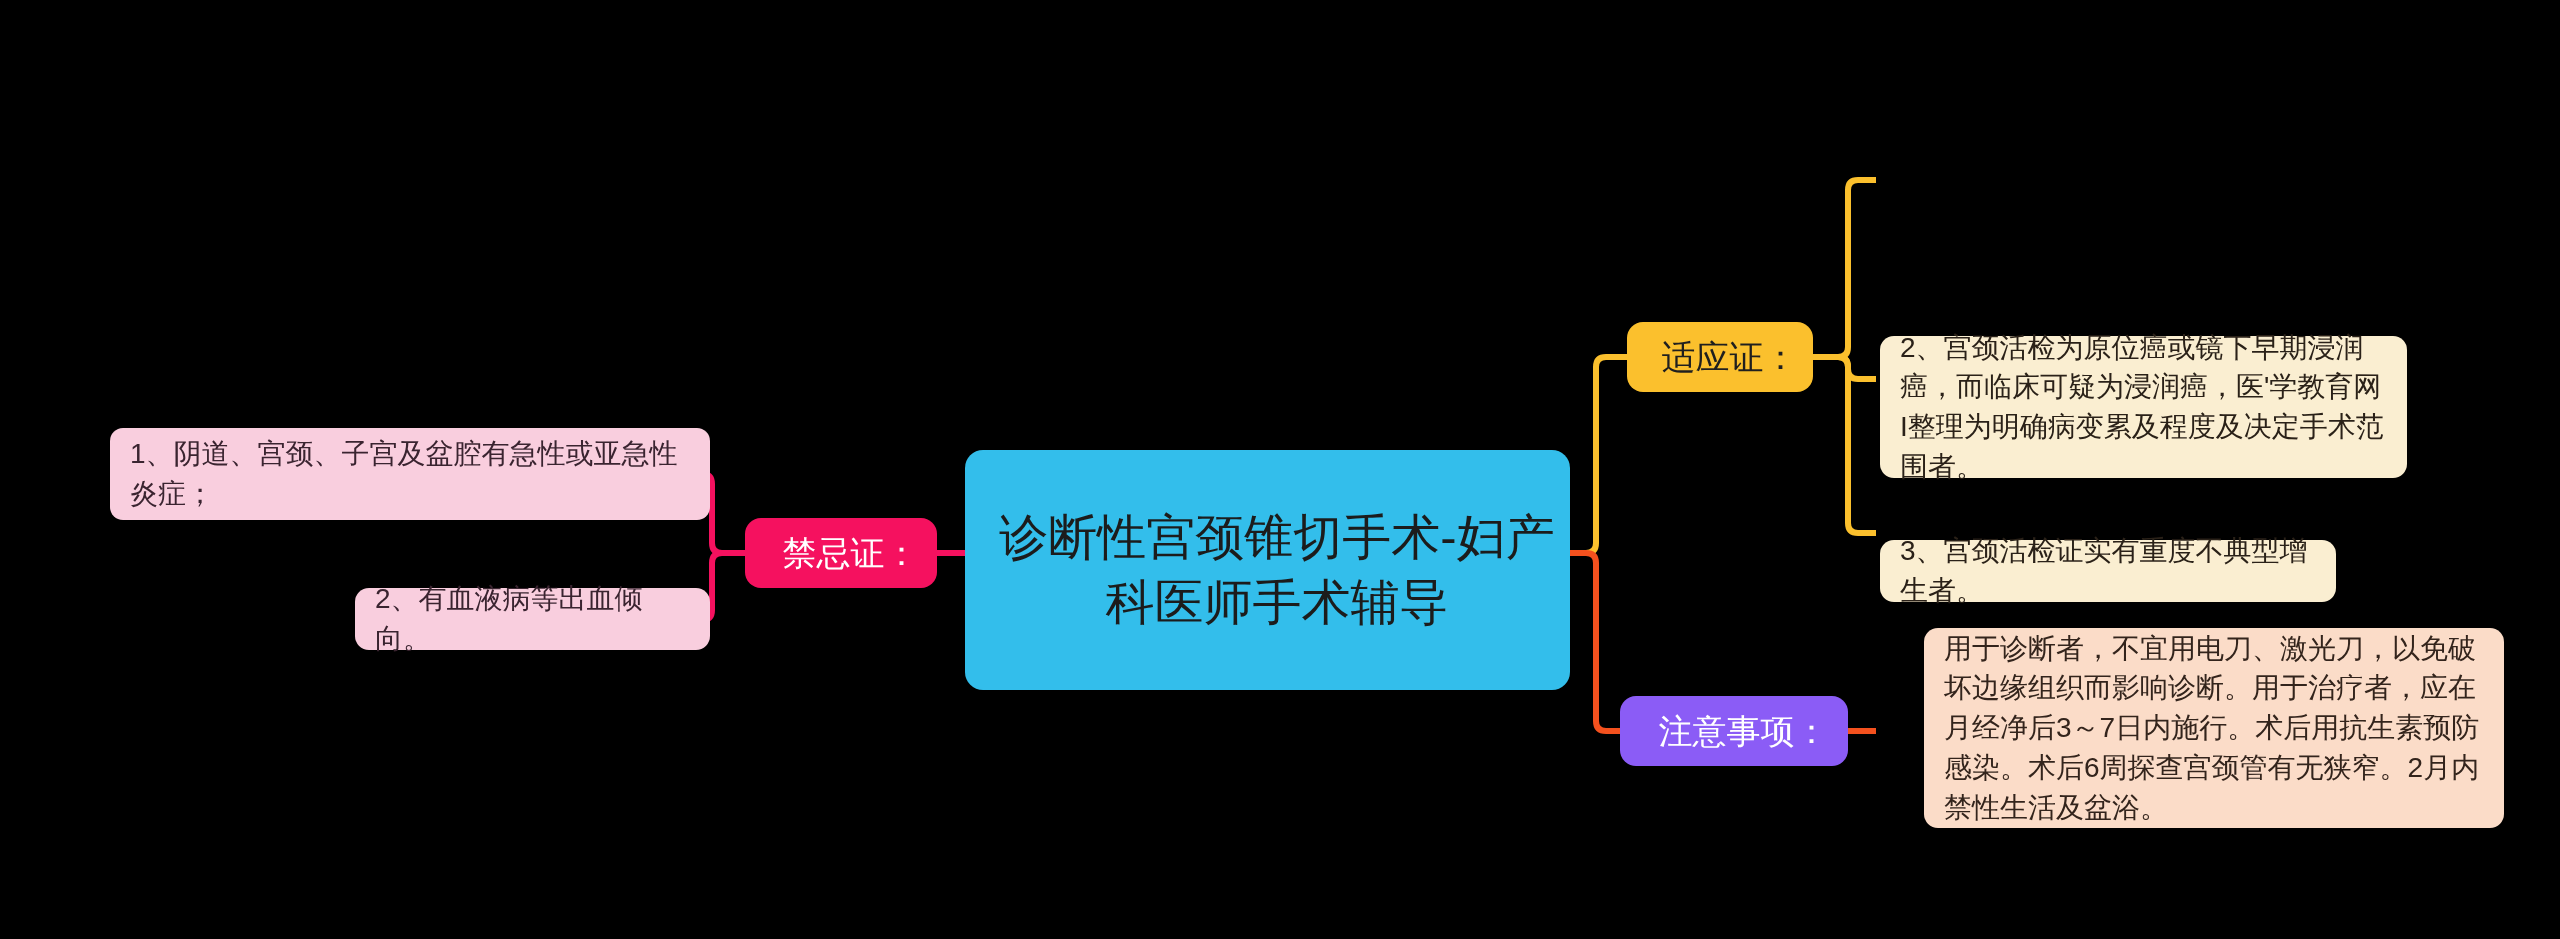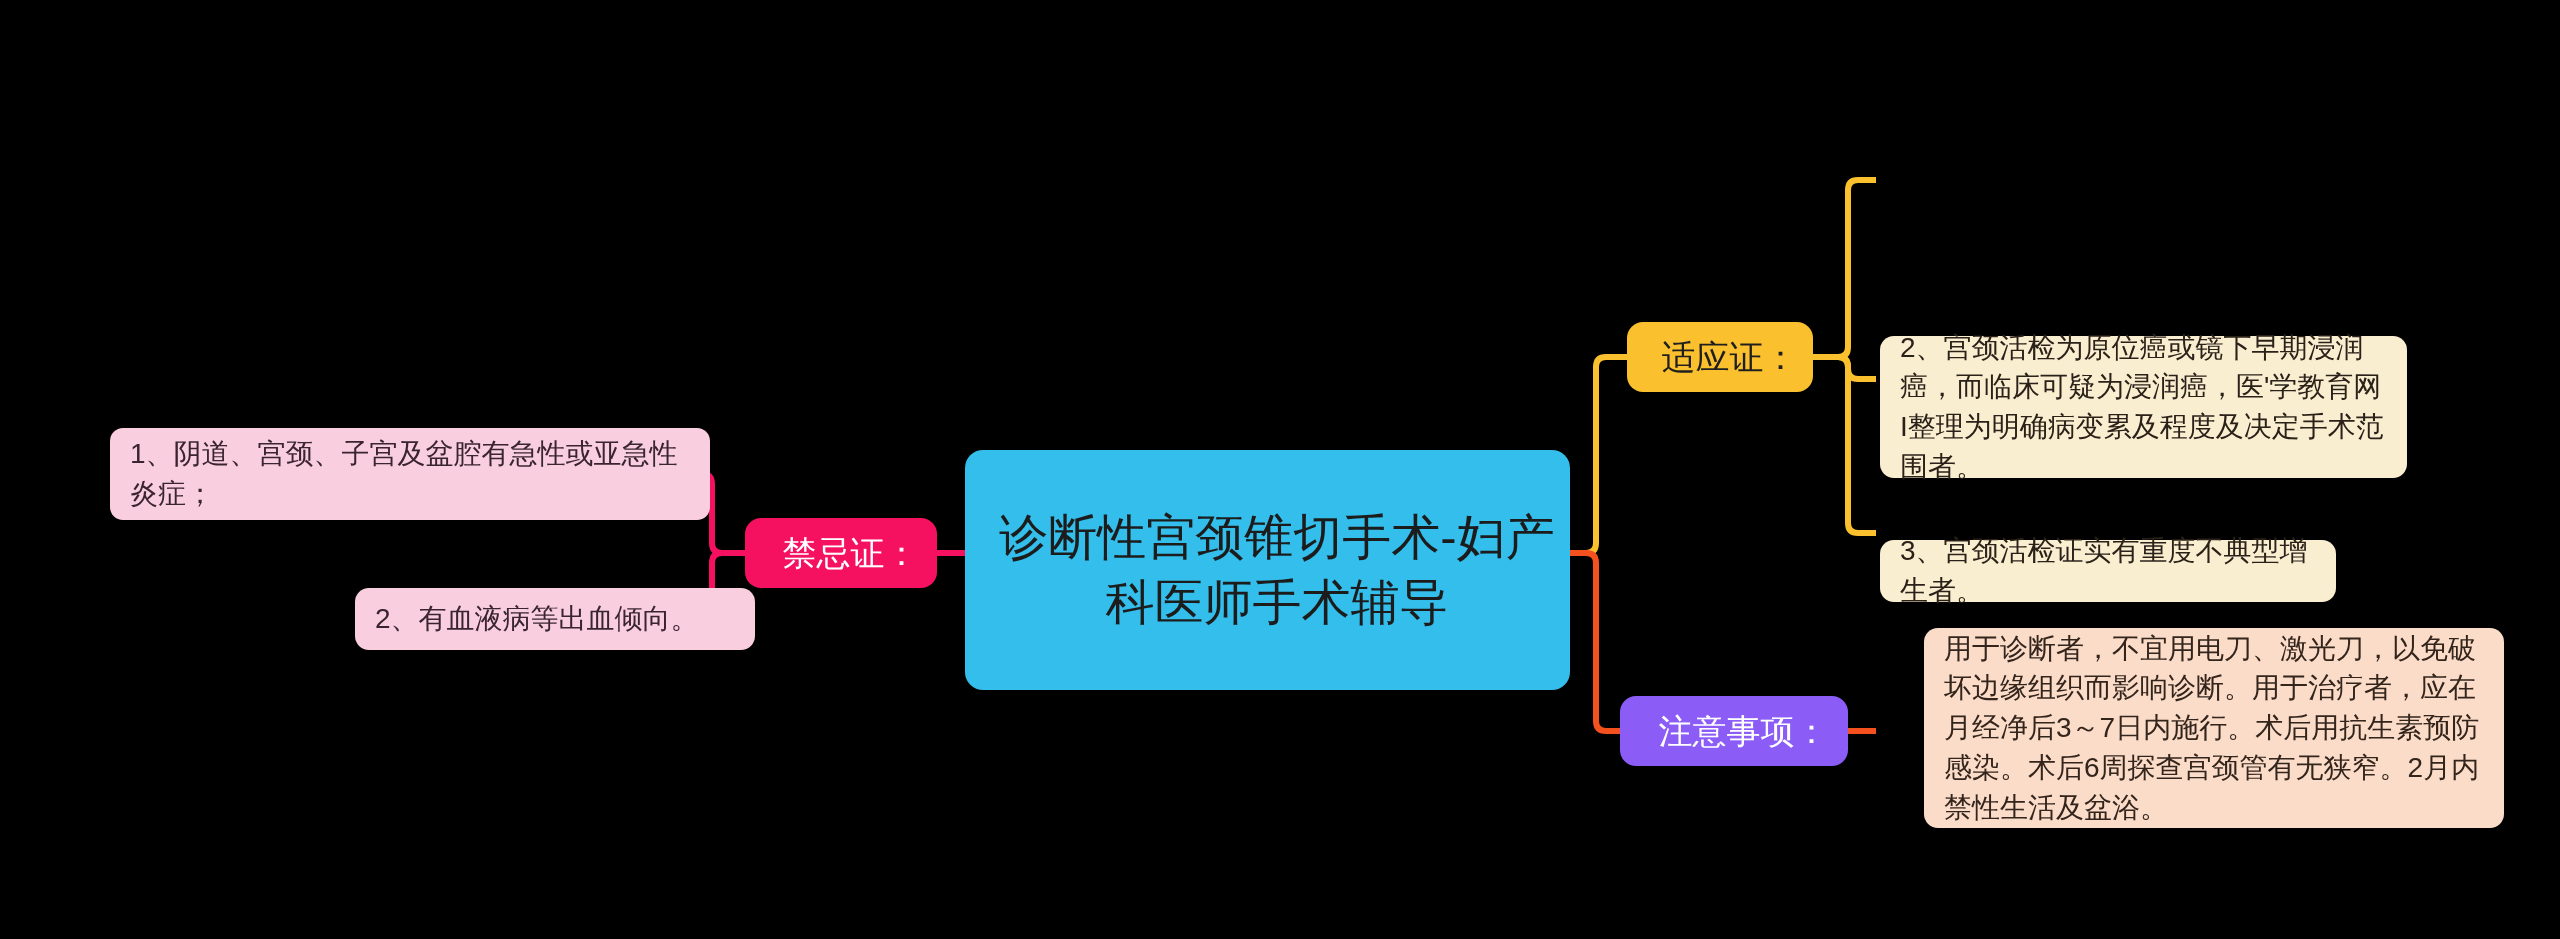--- a/index.html
+++ b/index.html
@@ -30,21 +30,21 @@
   .leaf{padding:14px 20px;border-radius:14px;}
   .leaf .txt{font-size:28px;color:#2a2118;}
 
   .pink-leaf{background:#f9cede;}
   .pink-leaf .txt{color:#3a2430;}
   .cream-leaf{background:#faeed1;}
   .peach-leaf{background:#fbdcc8;}
   .peach-leaf .txt{color:#33241c;}
 
   .leaf-c1{left:110px;top:428px;width:600px;height:92px;border-radius:13px;}
-  .leaf-c2{left:355px;top:588px;width:400px;height:62px;}
+  .leaf-c2{left:355px;top:588px;width:355px;height:62px;}
   .leaf-c2 .txt{text-align:left;}
 
   .leaf-i1{left:1880px;top:108px;width:580px;height:142px;}
   .leaf-i2{left:1880px;top:308px;width:527px;height:142px;margin-top:28px;}
   .leaf-i3{left:1880px;top:502px;width:456px;height:62px;margin-top:38px;}
   .leaf-n1{left:1880px;top:628px;width:580px;height:200px;margin-left:44px;}
 </style>
 </head>
 <body>
 

